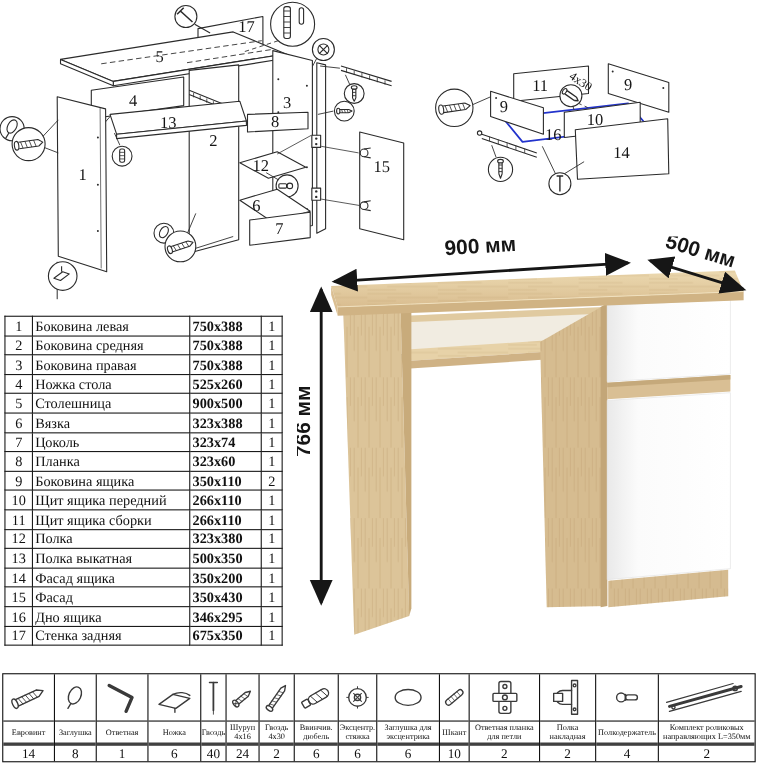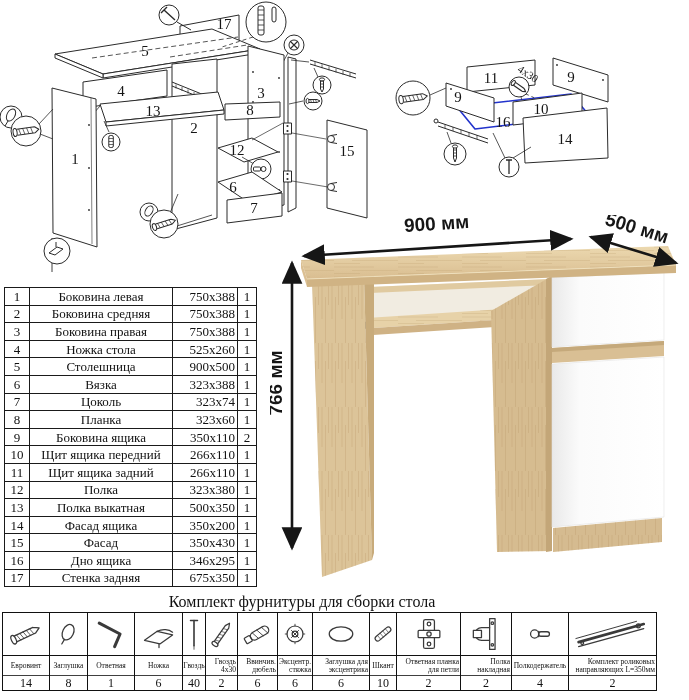--- a/index.html
+++ b/index.html
@@ -7,31 +7,31 @@
         font-family:"Liberation Serif",serif;color:#111;}
   .page svg{position:absolute;}
   svg text{text-anchor:middle;font-family:"Liberation Serif",serif;font-size:15px;fill:#151515;}
   svg text.dim{font-family:"Liberation Sans",sans-serif;font-weight:bold;font-size:19px;fill:#161616;}
   svg text.note{font-size:11px;}
   
   table.parts{position:absolute;left:4px;top:287px;border-collapse:collapse;table-layout:fixed;
               font-size:13px;line-height:1;}
   table.parts td{border:1px solid #1a1a1a;height:16.6px;padding:0 2px;white-space:nowrap;overflow:hidden;}
   table.parts td.c-num{width:20px;text-align:center;}
-  table.parts td.c-name{width:138px;text-align:center;}
-  table.parts td.c-size{width:60px;text-align:right;}
+  table.parts td.c-name{width:138px;text-align:left;}
+  table.parts td.c-size{width:60px;text-align:left;font-weight:bold;}
   table.parts td.c-qty{width:14px;text-align:center;}
   
   .hw-title{position:absolute;left:2px;top:593px;width:600px;text-align:center;font-size:16px;}
   .hw-table{position:absolute;left:2px;top:612px;display:flex;border:1px solid #111;background:#fff;}
   .hw-col{display:flex;flex-direction:column;border-left:1px solid #111;}
   .hw-col:first-child{border-left:none;}
   .hw-icon{height:42px;border-bottom:1px solid #111;display:flex;align-items:center;justify-content:center;}
-  .hw-name{height:19px;border-bottom:1px solid #404040;display:flex;align-items:center;justify-content:center;
-           font-size:7.5px;text-align:right;line-height:1.06;padding:0 1px;}
+  .hw-name{height:19px;border-bottom:3px solid #404040;display:flex;align-items:center;justify-content:center;
+           font-size:7.5px;text-align:center;line-height:1.06;padding:0 1px;}
   .hw-qty{height:14px;display:flex;align-items:center;justify-content:center;font-size:12px;}
   .hw-icon svg{display:block;}
   .ic{stroke:#3a3a3a;fill:none;stroke-width:1.4;stroke-linecap:round;stroke-linejoin:round;}
 </style>
 </head>
 <body>
 
 <div class="page">
 
 <svg viewBox="0 0 400 290" style="left:0;top:0;width:400px;height:290px">
@@ -450,21 +450,21 @@
           <td class="c-qty">2</td>
         </tr>
     <tr>
           <td class="c-num">10</td>
           <td class="c-name">Щит ящика передний</td>
           <td class="c-size">266x110</td>
           <td class="c-qty">1</td>
         </tr>
     <tr>
           <td class="c-num">11</td>
-          <td class="c-name">Щит ящика задний</td>
+          <td class="c-name">Щит ящика сборки</td>
           <td class="c-size">266x110</td>
           <td class="c-qty">1</td>
         </tr>
     <tr>
           <td class="c-num">12</td>
           <td class="c-name">Полка</td>
           <td class="c-size">323x380</td>
           <td class="c-qty">1</td>
         </tr>
     <tr>
@@ -493,21 +493,20 @@
         </tr>
     <tr>
           <td class="c-num">17</td>
           <td class="c-name">Стенка задняя</td>
           <td class="c-size">675x350</td>
           <td class="c-qty">1</td>
         </tr>
   </tbody>
 </table>
 
-<div class="hw-title">Комплект фурнитуры для сборки стола</div>
 
 <div class="hw-table">
   <div class="hw-col" style="width:46px">
     <div class="hw-icon">
       <svg width="40" height="38" viewBox="0 0 44 42">
             <g class="ic" transform="rotate(-25 22 21)">
         <ellipse cx="7" cy="21" rx="2.5" ry="5"></ellipse>
               <path d="M9,17.5 H32 M9,24.5 H32 M32,17.5 L38,21 L32,24.5"></path>
         <path d="M12,17.5 l2,7 M16,17.5 l2,7 M20,17.5 l2,7 M24,17.5 l2,7 M28,17.5 l2,7" stroke-width="0.8"></path>
             </g>
@@ -558,20 +557,34 @@
             <g class="ic">
         <path d="M10,6 V34" stroke-width="1.8"></path>
               <path d="M6,6 H14"></path>
               <path d="M10,34 L10,38" stroke-width="0.9"></path>
             </g>
           </svg>
     </div>
     <div class="hw-name">Гвоздь</div>
     <div class="hw-qty">40</div>
   </div>
+  <div class="hw-col" style="width:29px">
+    <div class="hw-icon">
+      <svg width="26" height="38" viewBox="0 0 30 42">
+            <g class="ic" transform="rotate(-40 15 21)">
+        <ellipse cx="5" cy="21" rx="2.4" ry="4"></ellipse>
+              <path d="M3.5,19.5 l3,3 M3.5,22.5 l3,-3" stroke-width="0.8"></path>
+        <path d="M7.5,18.5 H20 M7.5,23.5 H20 M20,18.5 L25,21 L20,23.5"></path>
+        <path d="M10,18.5 l1.5,5 M14,18.5 l1.5,5 M18,18.5 l1.5,5" stroke-width="0.7"></path>
+            </g>
+          </svg>
+    </div>
+    <div class="hw-name">Шуруп 4x16</div>
+    <div class="hw-qty">24</div>
+  </div>
   <div class="hw-col" style="width:31px">
     <div class="hw-icon">
       <svg width="28" height="38" viewBox="0 0 32 42">
             <g class="ic" transform="rotate(-55 16 21)">
         <ellipse cx="2" cy="21" rx="2.2" ry="3.8"></ellipse>
         <path d="M4,18.6 H26 M4,23.4 H26 M26,18.6 L31,21 L26,23.4"></path>
         <path d="M6,18.6 l1.5,4.8 M10,18.6 l1.5,4.8 M14,18.6 l1.5,4.8 M18,18.6 l1.5,4.8 M22,18.6 l1.5,4.8" stroke-width="0.7"></path>
             </g>
           </svg>
     </div>

